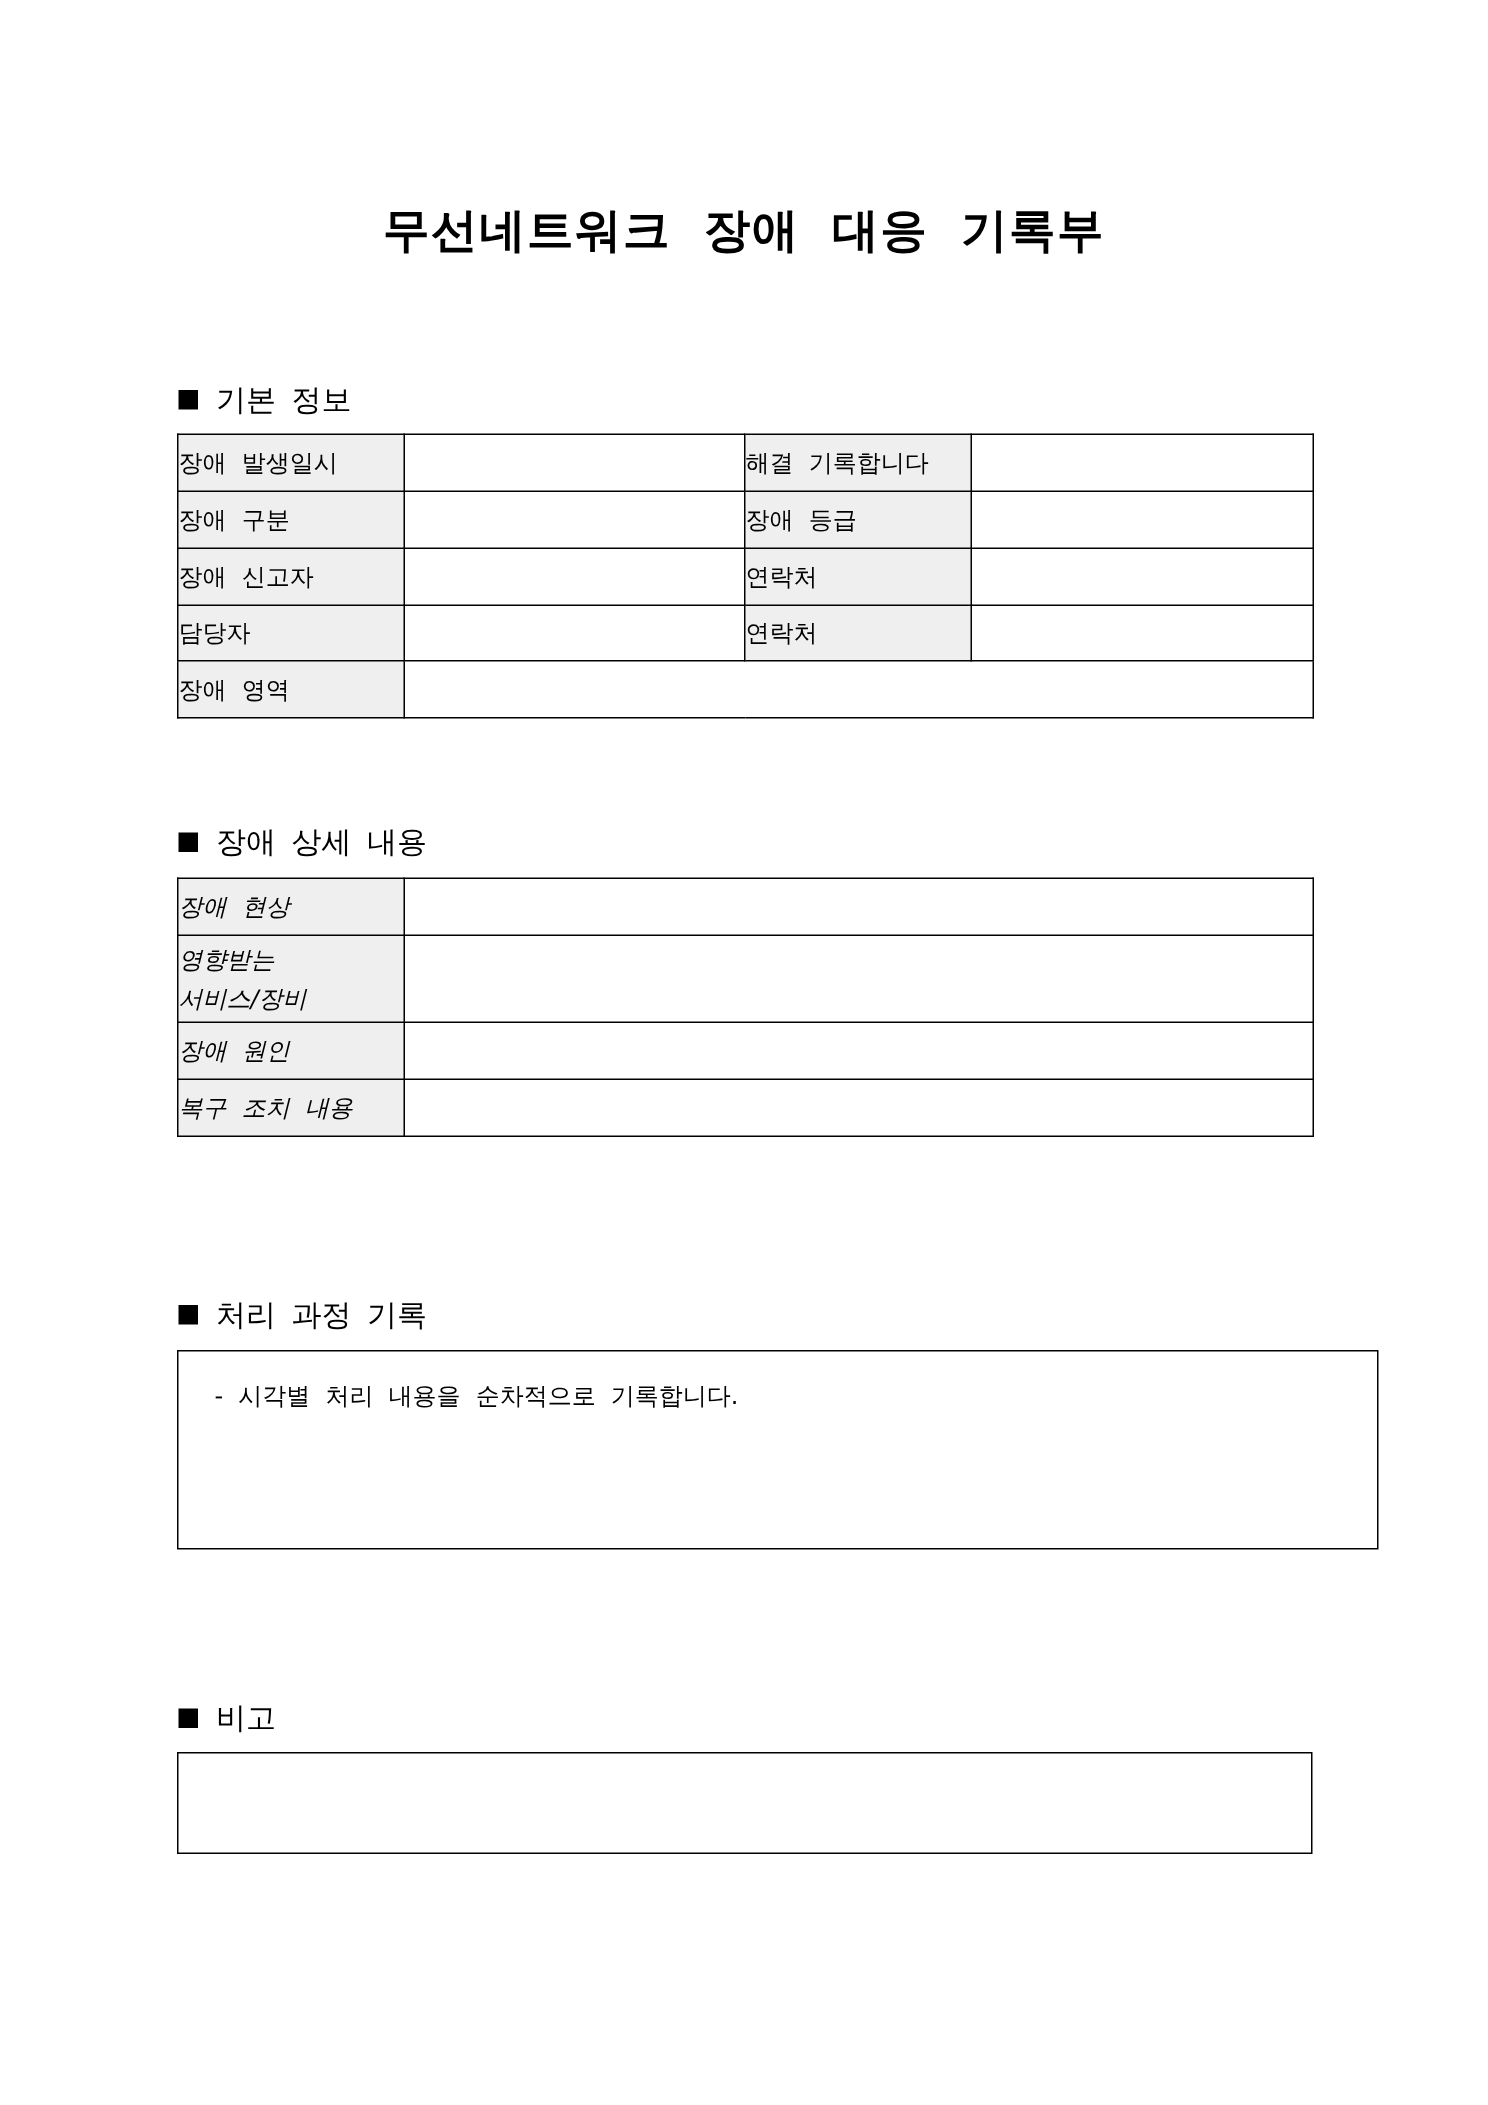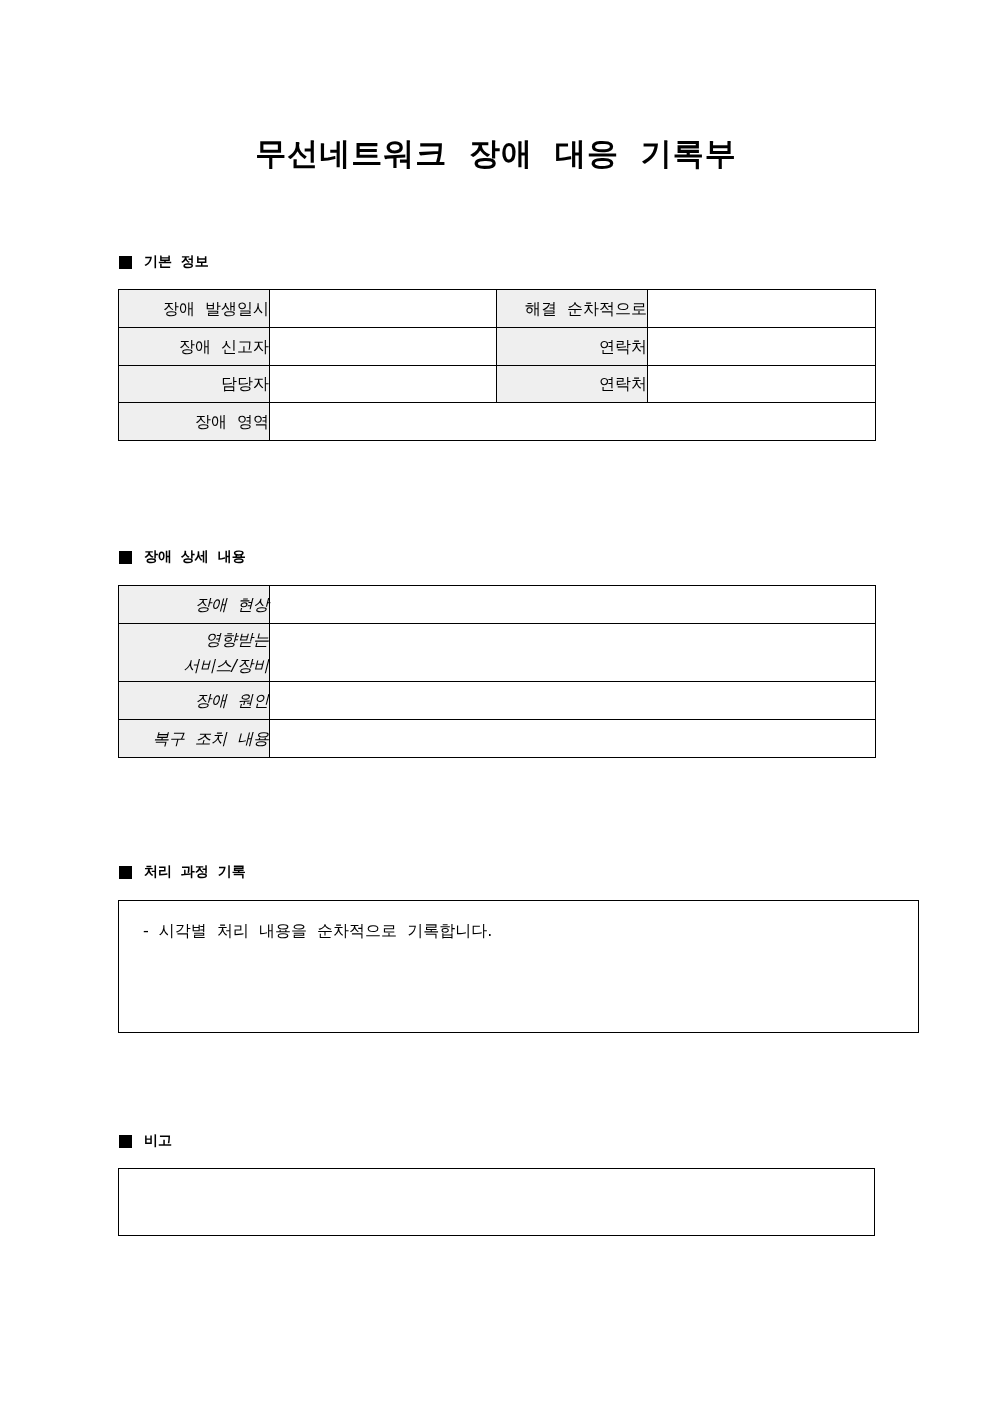--- a/index.html
+++ b/index.html
@@ -1,21 +1,21 @@
 <!DOCTYPE html>
 <html><head>
 <meta charset="utf-8">
 <style>
   html, body { margin:0; padding:0; background:#ffffff; }
   body { width:992px; height:1403px; position:relative; font-family:"DejaVu Sans", sans-serif; color:#000; overflow:hidden; }
   .title { position:absolute; left:0; top:133px; width:992px; text-align:center; font-size:31px; font-weight:bold; letter-spacing:1px; word-spacing:10px; }
-  .section-head { position:absolute; left:119px; font-size:14px; font-weight:bold; display:flex; align-items:center; word-spacing:4px;text-align:center; }
+  .section-head { position:absolute; left:119px; font-size:20px; font-weight:normal; display:flex; align-items:center; word-spacing:4px;text-align:center; }
   .sq { display:inline-block; width:13px; height:13px; background:#000; margin-right:12px; }
   table.grid { position:absolute; left:118px; width:757px; border-collapse:collapse; table-layout:fixed; }
-  table.grid td { border:1.3px solid #000; font-size:16px; text-align:right; vertical-align:middle; padding:0; line-height:26px; }
+  table.grid td { border:1.3px solid #000; font-size:16px; text-align:left; vertical-align:middle; padding:0; line-height:26px; }
   table.grid td.lbl { background:#efefef; word-spacing:5px; }
   table.grid td.val { background:#fff; }
   .box { position:absolute; left:118px; width:755px; border:1.3px solid #000; background:#fff; }
   .box-text { position:absolute; left:24px; top:20px; font-size:16px; word-spacing:5px; }
 </style>
 </head>
 <body>
 
 <div class="title">무선네트워크 장애 대응 기록부</div>
 
@@ -28,21 +28,27 @@
   <colgroup>
     <col style="width:151px">
       <col style="width:227px">
       <col style="width:151px">
       <col style="width:228px">
   </colgroup>
   <tbody>
       <tr style="height:38px;">
     <td class="lbl">장애 발생일시</td>
     <td class="val"></td>
-    <td class="lbl">해결 순차적으로</td>
+    <td class="lbl">해결 기록합니다</td>
+    <td class="val"></td>
+  </tr>
+  <tr style="height:38px;">
+    <td class="lbl">장애 구분</td>
+    <td class="val"></td>
+    <td class="lbl">장애 등급</td>
     <td class="val"></td>
   </tr>
   <tr style="height:38px;">
     <td class="lbl">장애 신고자</td>
     <td class="val"></td>
     <td class="lbl">연락처</td>
     <td class="val"></td>
   </tr>
   <tr style="height:37px;">
     <td class="lbl">담당자</td>

